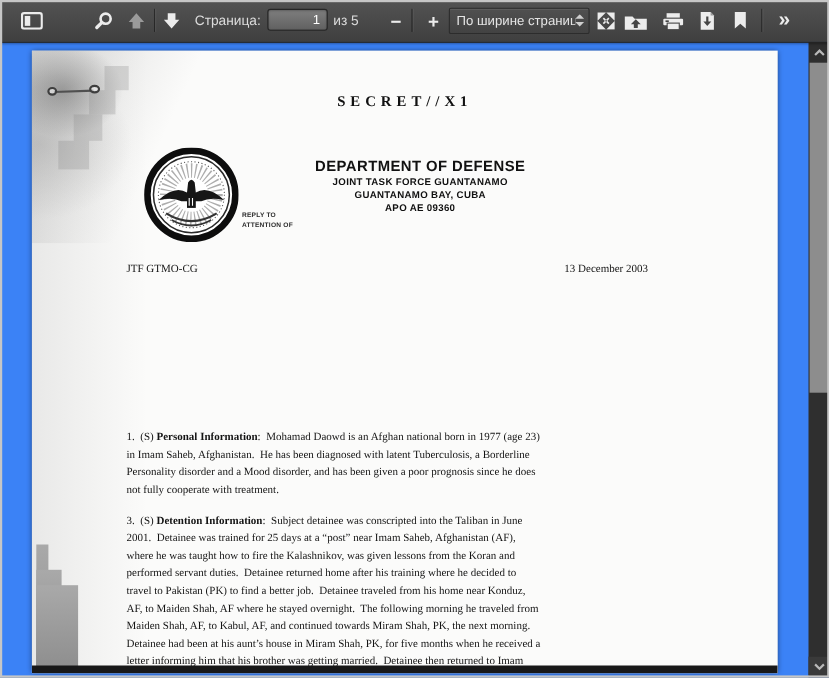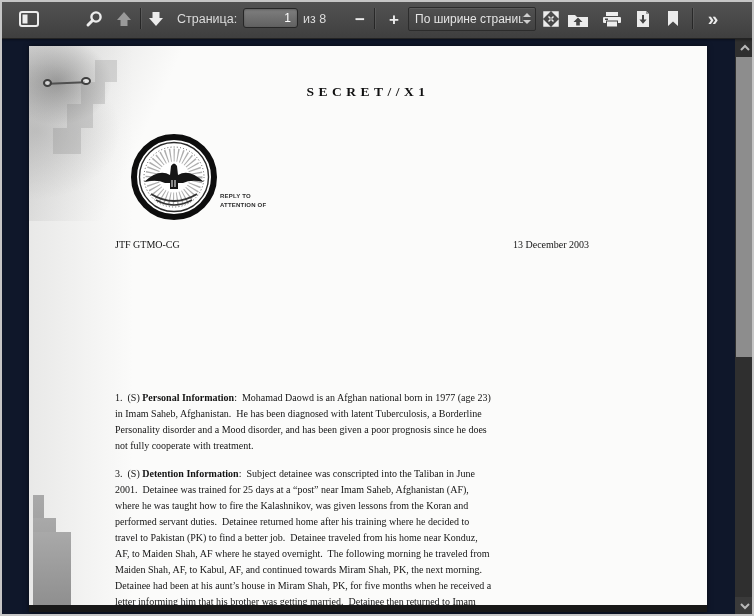--- a/index.html
+++ b/index.html
@@ -26,21 +26,21 @@
   .zoomselect{position:absolute;left:408px;top:7px;width:126px;height:22px;
     border:1px solid #2c2c2c;border-radius:2px;background:linear-gradient(#505050,#424242);
     display:flex;align-items:center;box-shadow:inset 0 1px 0 rgba(255,255,255,.07);}
   .zoomselect .zs-text{font-size:12px;color:#e4e4e4;padding-left:6px;flex:1;
     white-space:nowrap;overflow:hidden;}
   .zoomselect .zs-spin{margin-right:4px;}
   .glyphbtn{font-size:17px;font-weight:bold;color:#ececec;line-height:1;}
   .morebtn{font-size:19px;font-weight:bold;color:#ececec;line-height:1;padding-bottom:2px;}
 
   
-  .viewer{position:absolute;left:0;top:38px;right:0;bottom:0;background:#0f172a;padding-left:24px;}
+  .viewer{position:absolute;left:0;top:38px;right:0;bottom:0;background:#3b82f6;padding-left:24px;}
   .page{position:absolute;left:29px;top:8px;width:678px;height:566px;
     background:#fbfbfa;box-shadow:0 0 5px rgba(0,0,0,.55);overflow:hidden;}
 
   
   .leftband{position:absolute;left:0;top:0;bottom:0;width:105px;
     background:linear-gradient(to right,rgba(70,70,70,.10),rgba(70,70,70,.04) 60%,rgba(70,70,70,0));}
   .smudge{position:absolute;left:0;top:0;width:155px;height:175px;background:
     radial-gradient(70px 55px at 28px 36px,rgba(95,95,95,.50),rgba(135,135,135,.22) 55%,rgba(160,160,160,0) 78%),
     radial-gradient(115px 95px at 8px 85px,rgba(125,125,125,.28),rgba(160,160,160,0) 72%),
     linear-gradient(115deg,rgba(125,125,125,.26) 0%,rgba(150,150,150,.10) 45%,rgba(160,160,160,0) 66%);}
@@ -99,21 +99,21 @@
     <div class="tbtn" style="left:143px">
       <svg width="16" height="16">
         <path d="M8 15 L1 7 H4.5 V1 H11.5 V7 H15 Z" fill="#ececec"></path>
       </svg>
     </div>
 
     <span class="tlabel" style="left:177px">Страница:</span>
 
     <input class="pageinput" value="1" style="">
 
-    <span class="tlabel" style="left:303px">из 8</span>
+    <span class="tlabel" style="left:303px">из 5</span>
 
     <div class="tbtn" style="left:347px">
       <span class="glyphbtn">−</span>
     </div>
 
     <div class="tsep" style="left:374px"></div>
 
     <div class="tbtn" style="left:381px">
       <span class="glyphbtn">+</span>
     </div>
@@ -203,20 +203,26 @@
         <circle cx="43" cy="43" r="30" fill="none" stroke="#555" stroke-width="1" stroke-dasharray="1 2.2"></circle>
         <circle cx="43" cy="43" r="22" fill="none" stroke="#6a6a6a" stroke-width="13" stroke-dasharray="1.2 2.6" opacity=".55"></circle>
         <path d="M13 48 Q28 34 39 41 L40 32 Q43 27 46 32 L47 41 Q58 34 73 48 Q60 45 52 49 L34 49 Q26 45 13 48 Z" fill="#161616"></path>
         <rect x="39" y="44" width="8" height="11" fill="#161616"></rect>
         <line x1="41" y1="46" x2="41" y2="53" stroke="#fff" stroke-width="1"></line>
         <line x1="44" y1="46" x2="44" y2="53" stroke="#fff" stroke-width="1"></line>
         <path d="M20 60 Q43 74 66 60" stroke="#333" fill="none" stroke-width="2"></path>
         <path d="M25 66 Q43 76 61 66" stroke="#333" fill="none" stroke-width="1.6"></path>
       </svg>
 
+      <div class="dodblock">
+        <div class="dod1">DEPARTMENT OF DEFENSE</div>
+        <div class="dodsub">JOINT TASK FORCE GUANTANAMO</div>
+        <div class="dodsub">GUANTANAMO BAY, CUBA</div>
+        <div class="dodsub">APO AE 09360</div>
+      </div>
 
       <div class="replyto">REPLY TO
 ATTENTION OF</div>
 
       <div class="bodytext serif" style="left:86px;top:191px">JTF GTMO-CG</div>
       <div class="bodytext serif" style="left:484px;top:191px">13 December 2003</div>
 
 
 
       <div class="bodytext serif" style="left:86px;top:344px;width:584px"><span>1.  (S) </span><b>Personal Information</b><span>:  Mohamad Daowd is an Afghan national born in 1977 (age 23)

